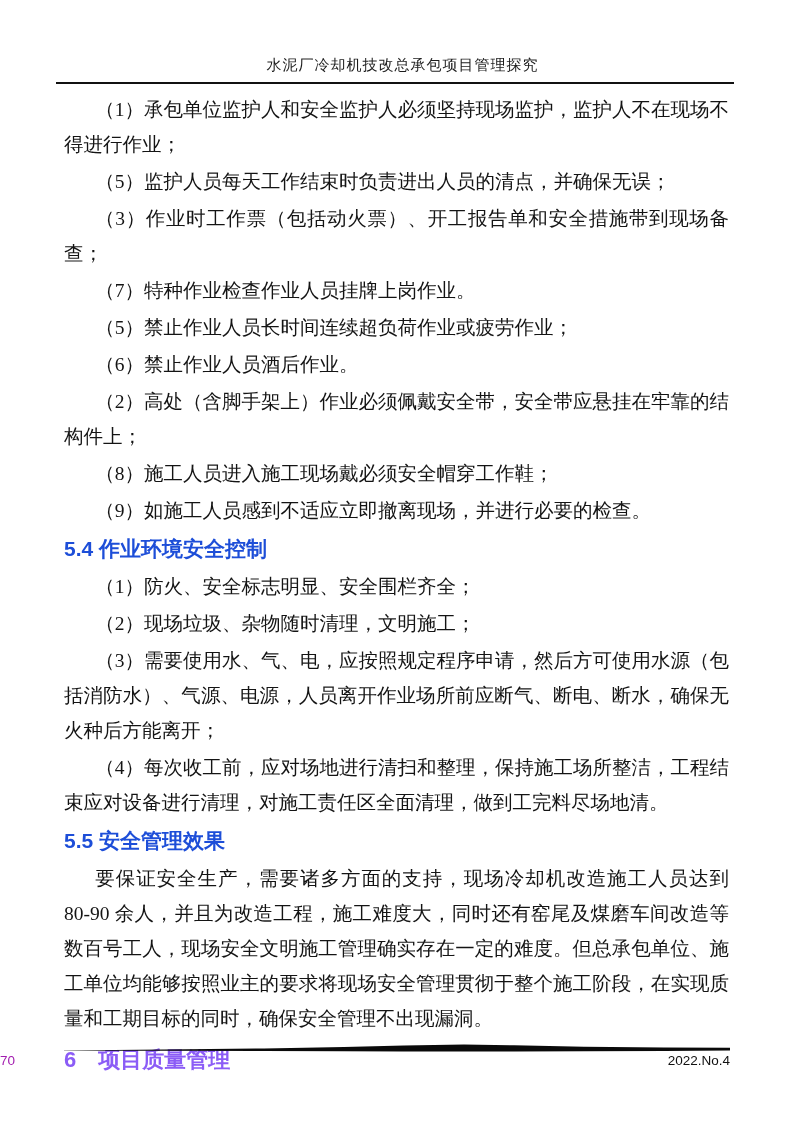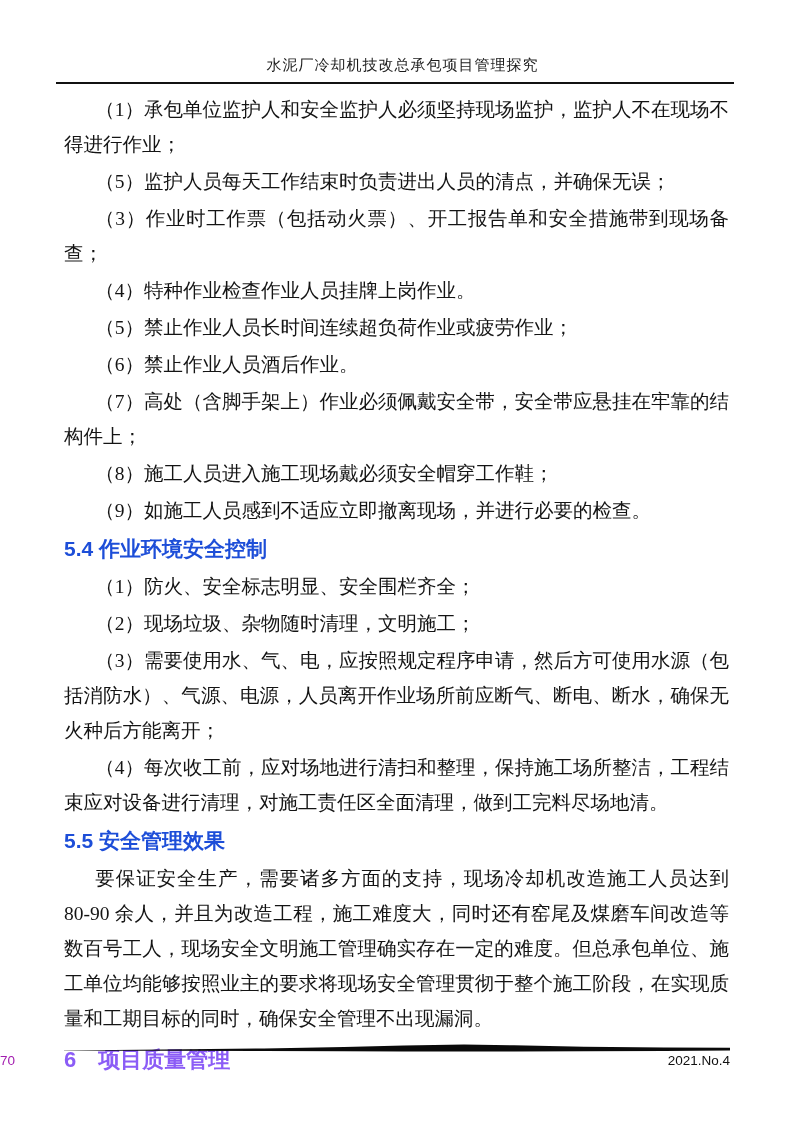--- a/index.html
+++ b/index.html
@@ -99,24 +99,24 @@
 
   <div class="running-head">水泥厂冷却机技改总承包项目管理探究</div>
 
   <div class="head-rule"></div>
 
   <div class="content">
 
     <p class="para">（1）承包单位监护人和安全监护人必须坚持现场监护，监护人不在现场不得进行作业；</p>
     <p class="para">（5）监护人员每天工作结束时负责进出人员的清点，并确保无误；</p>
     <p class="para">（3）作业时工作票（包括动火票）、开工报告单和安全措施带到现场备查；</p>
-    <p class="para">（4）特种作业检查作业人员挂牌上岗作业。</p>
+    <p class="para">（7）特种作业检查作业人员挂牌上岗作业。</p>
     <p class="para">（5）禁止作业人员长时间连续超负荷作业或疲劳作业；</p>
     <p class="para">（6）禁止作业人员酒后作业。</p>
-    <p class="para">（7）高处（含脚手架上）作业必须佩戴安全带，安全带应悬挂在牢靠的结构件上；</p>
+    <p class="para">（2）高处（含脚手架上）作业必须佩戴安全带，安全带应悬挂在牢靠的结构件上；</p>
     <p class="para">（8）施工人员进入施工现场戴必须安全帽穿工作鞋；</p>
     <p class="para">（9）如施工人员感到不适应立即撤离现场，并进行必要的检查。</p>
 
     <h2 class="h-sub">5.4 作业环境安全控制</h2>
 
     <p class="para">（1）防火、安全标志明显、安全围栏齐全；</p>
     <p class="para">（2）现场垃圾、杂物随时清理，文明施工；</p>
     <p class="para">（3）需要使用水、气、电，应按照规定程序申请，然后方可使用水源（包括消防水）、气源、电源，人员离开作业场所前应断气、断电、断水，确保无火种后方能离开；</p>
     <p class="para">（4）每次收工前，应对场地进行清扫和整理，保持施工场所整洁，工程结束应对设备进行清理，对施工责任区全面清理，做到工完料尽场地清。</p>
 
@@ -129,15 +129,15 @@
   </div>
 
   <svg class="footer-bar" viewBox="0 0 666 9" preserveAspectRatio="none">
     <polygon fill="#0a0a0a" points="
       0,6.4 100,5.6 200,4.4 280,3.0 340,1.6 400,0.6 450,1.2 520,2.8 600,3.6 666,3.8
       666,6.6 600,7.0 520,7.3 450,7.5 400,7.6 340,7.5 280,7.3 200,7.0 100,6.8 0,6.8"></polygon>
   </svg>
 
   <div class="footer-page-num">70</div>
 
-  <div class="footer-issue">2021.No.4</div>
+  <div class="footer-issue">2022.No.4</div>
 
 </div>
 
 </body></html>

